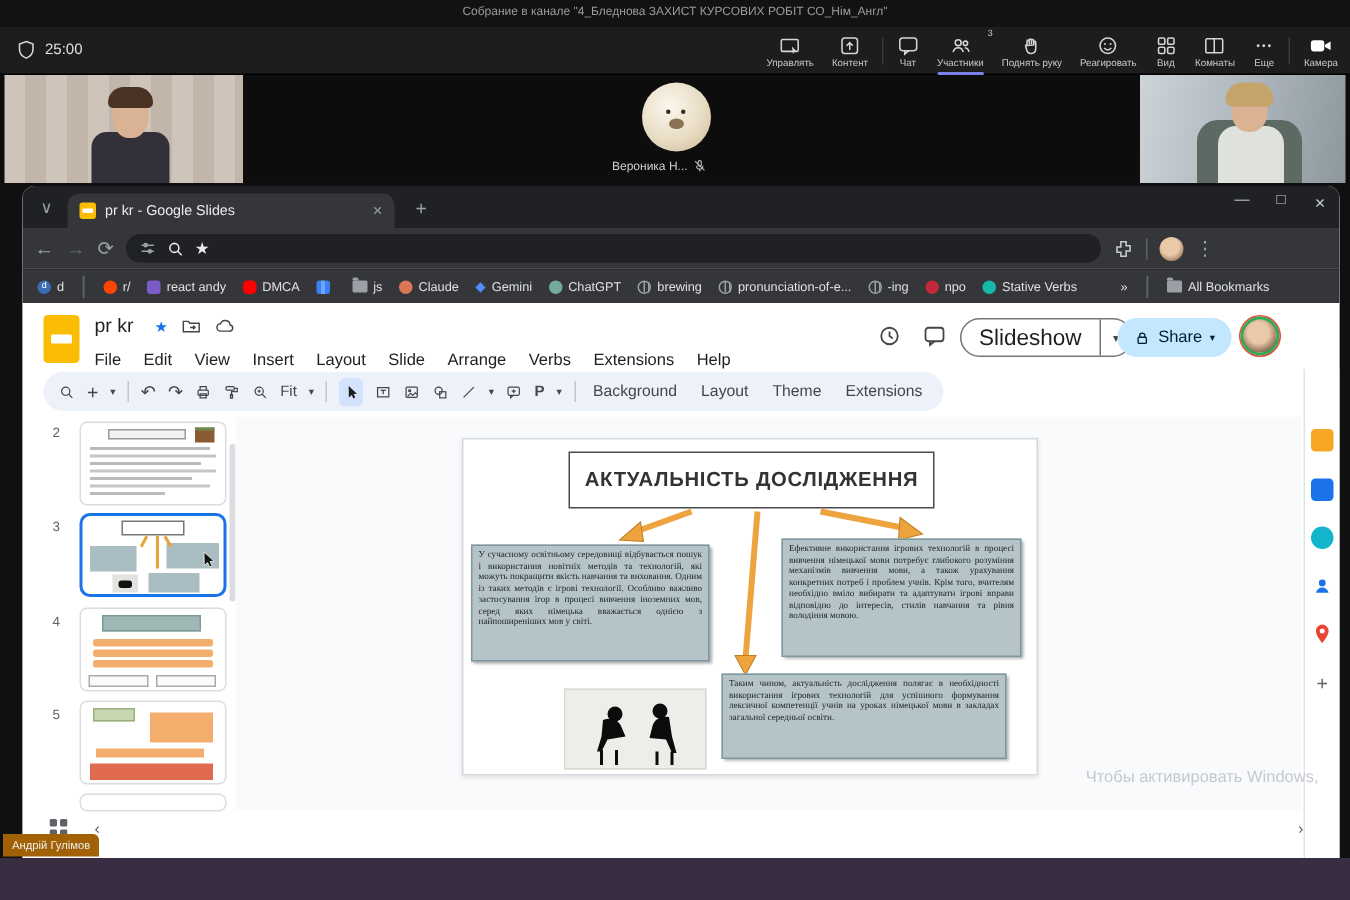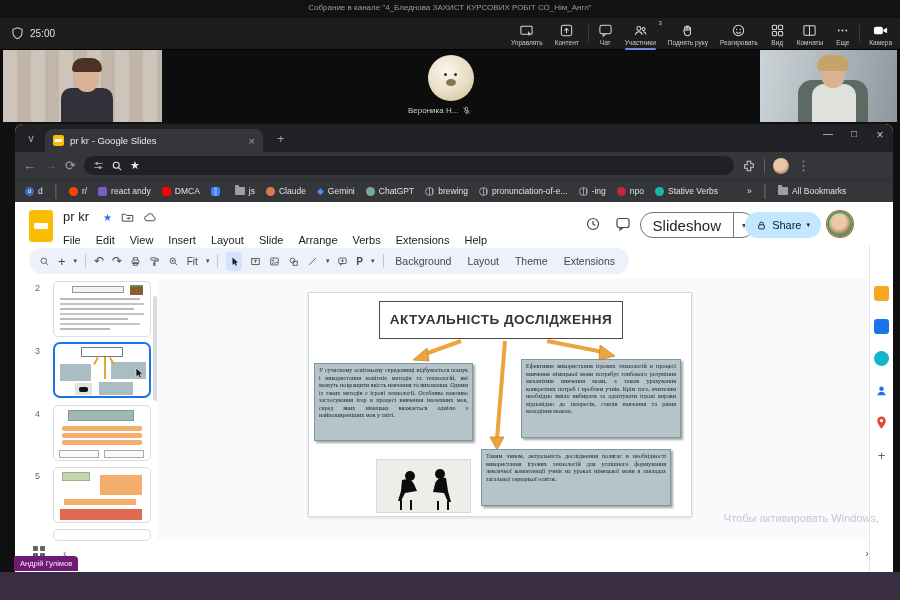--- a/index.html
+++ b/index.html
@@ -88,21 +88,21 @@
   .photo{left:67px;top:166px;width:95px;height:54px;background:#ececea;border:1px solid #d8d8d4;position:absolute}
   
   .notes{left:145px;right:42px;bottom:10px;height:22px;background:#eef3fa;border-radius:6px;display:flex;align-items:center;padding:0 12px;font-size:10.5px;color:#444;position:absolute}
   .wmark{right:14px;top:310px;text-align:right;color:#b9bdc7;position:absolute}
   .wmark .l1{font-size:15px}
   .wmark .l2{font-size:11px;color:#c5c8d0}
   
   .sidep{right:0;top:44px;width:24px;bottom:0;border-left:1px solid #e1e3e6;background:#fff;position:absolute}
   .spic{left:4px;width:15px;height:15px;position:absolute;border-radius:3px}
   
-  .nametag{left:14px;top:556px;background:#701a75;color:#eee;font-size:7.5px;padding:3px 6px;border-radius:0 4px 0 0;white-space:nowrap;z-index:60}
+  .nametag{left:2px;top:556px;background:#a16207;color:#eee;font-size:7.5px;padding:3px 6px;border-radius:0 4px 0 0;white-space:nowrap;z-index:60}
   
   .taskbar{left:0;top:572px;width:900px;height:28px;background:#392d42;z-index:50}
   .tkb{top:574px;width:24px;height:24px;display:flex;align-items:center;justify-content:center;position:absolute}
   .tkb.active{background:rgba(255,255,255,.14);border-bottom:2px solid #9b8fd4}
   .appsq{width:15px;height:15px;border-radius:2px;color:#fff;font-size:9px;font-weight:bold;display:flex;align-items:center;justify-content:center}
   .reddot{position:absolute;right:1px;bottom:1px;width:6px;height:6px;border-radius:50%;background:#e81123;border:1px solid #392d42}
 </style>
 </head>
 <body>
 

